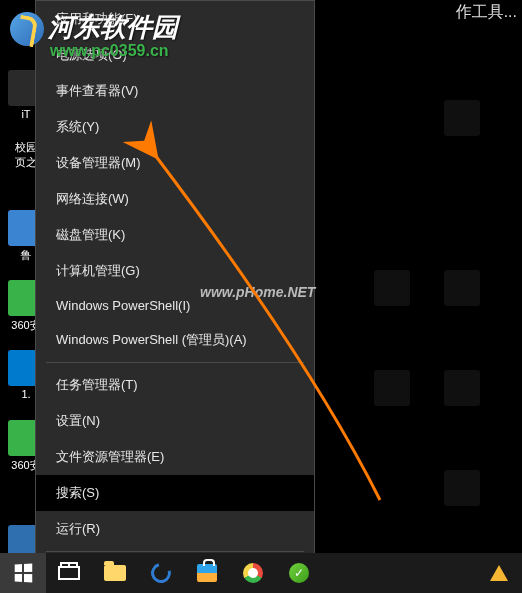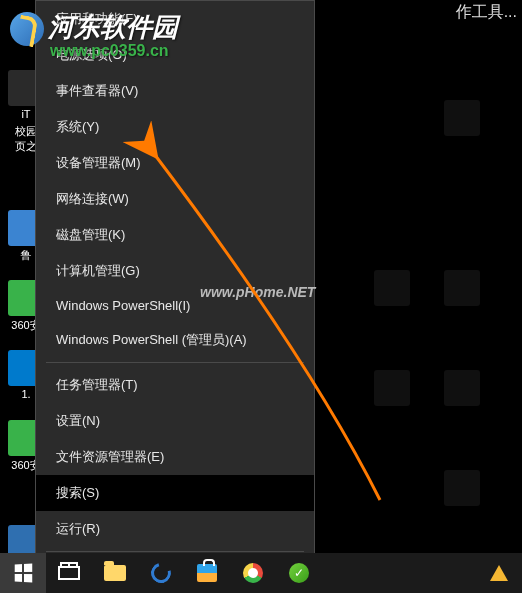--- a/index.html
+++ b/index.html
@@ -24,21 +24,21 @@
     font-size: 11px;
     color: #fff;
   }
   .desktop-icon .ico {
     width: 36px; height: 36px;
     margin: 0 auto 2px;
     background: #2a2a2a;
     border-radius: 3px;
   }
   .di1 { left: 4px; top: 70px; }
-  .di2 { left: 4px; top: 124px; }
+  .di2 { left: 4px; top: 140px; }
   .di3 { left: 4px; top: 210px; }
   .di4 { left: 4px; top: 280px; }
   .di5 { left: 4px; top: 350px; }
   .di6 { left: 4px; top: 420px; }
   .di7 { left: 4px; top: 500px; margin-top: 25px; }
   .diR1 { left: 440px; top: 100px; }
   .diR2 { left: 370px; top: 270px; }
   .diR3 { left: 440px; top: 270px; }
   .diR4 { left: 370px; top: 370px; }
   .diR5 { left: 440px; top: 370px; }

